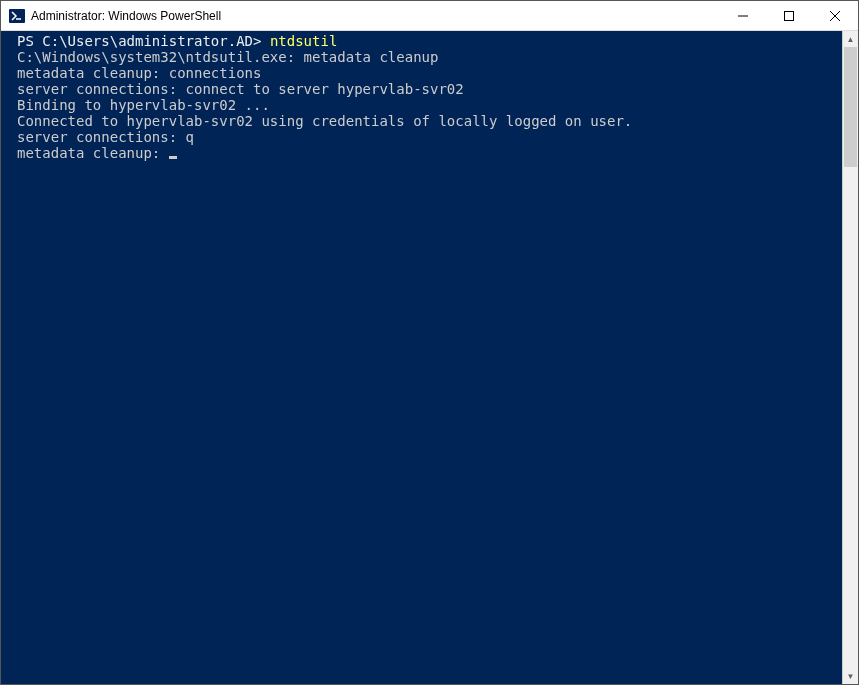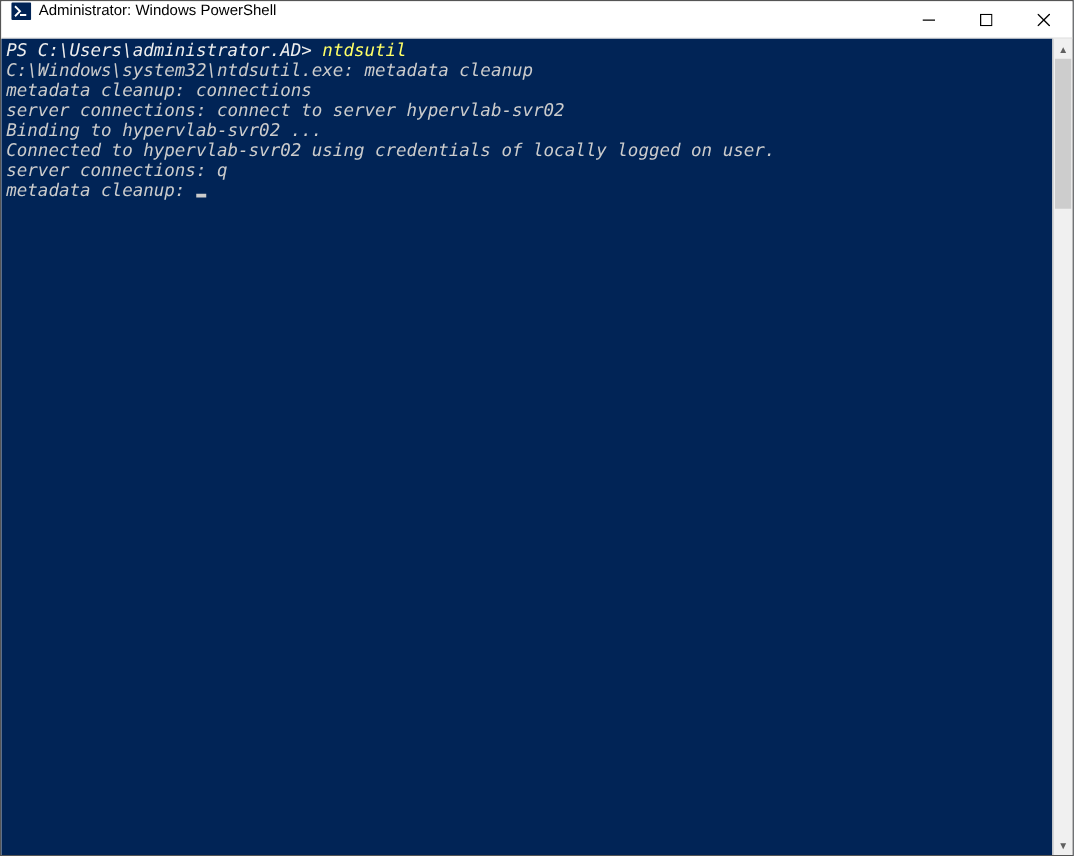--- a/index.html
+++ b/index.html
@@ -12,21 +12,21 @@
       height: 685px;
       font-family: "Segoe UI", Tahoma, sans-serif;
       background: #ffffff;
       overflow: hidden;
       border: 1px solid #555;
     }
     .titlebar {
       height: 30px;
       background: #ffffff;
       display: flex;
-      align-items: flex-start;
+      align-items: center;
       border-bottom: 1px solid #ddd;
     }
     .titlebar-icon {
       width: 16px;
       height: 16px;
       margin-left: 8px;
       margin-right: 6px;
       display: inline-flex;
       align-items: center;
       justify-content: center;
@@ -54,28 +54,27 @@
     }
     .terminal-wrap {
       position: relative;
       width: 100%;
       height: calc(100% - 30px);
       display: flex;
     }
     .terminal {
       background: #012456;
       flex: 1;
-      padding: 2px 4px;
+      padding: 2px 16px;
       font-family: Consolas, "Lucida Console", monospace;
       font-size: 14px;
       line-height: 16px;
       color: #cccccc;
       white-space: pre;
       overflow: hidden;
-      font-style: italic;
     }
     .scrollbar {
       width: 16px;
       background: #f0f0f0;
       position: relative;
       border-left: 1px solid #ccc;
     }
     .scroll-thumb {
       position: absolute;
       top: 16px;

